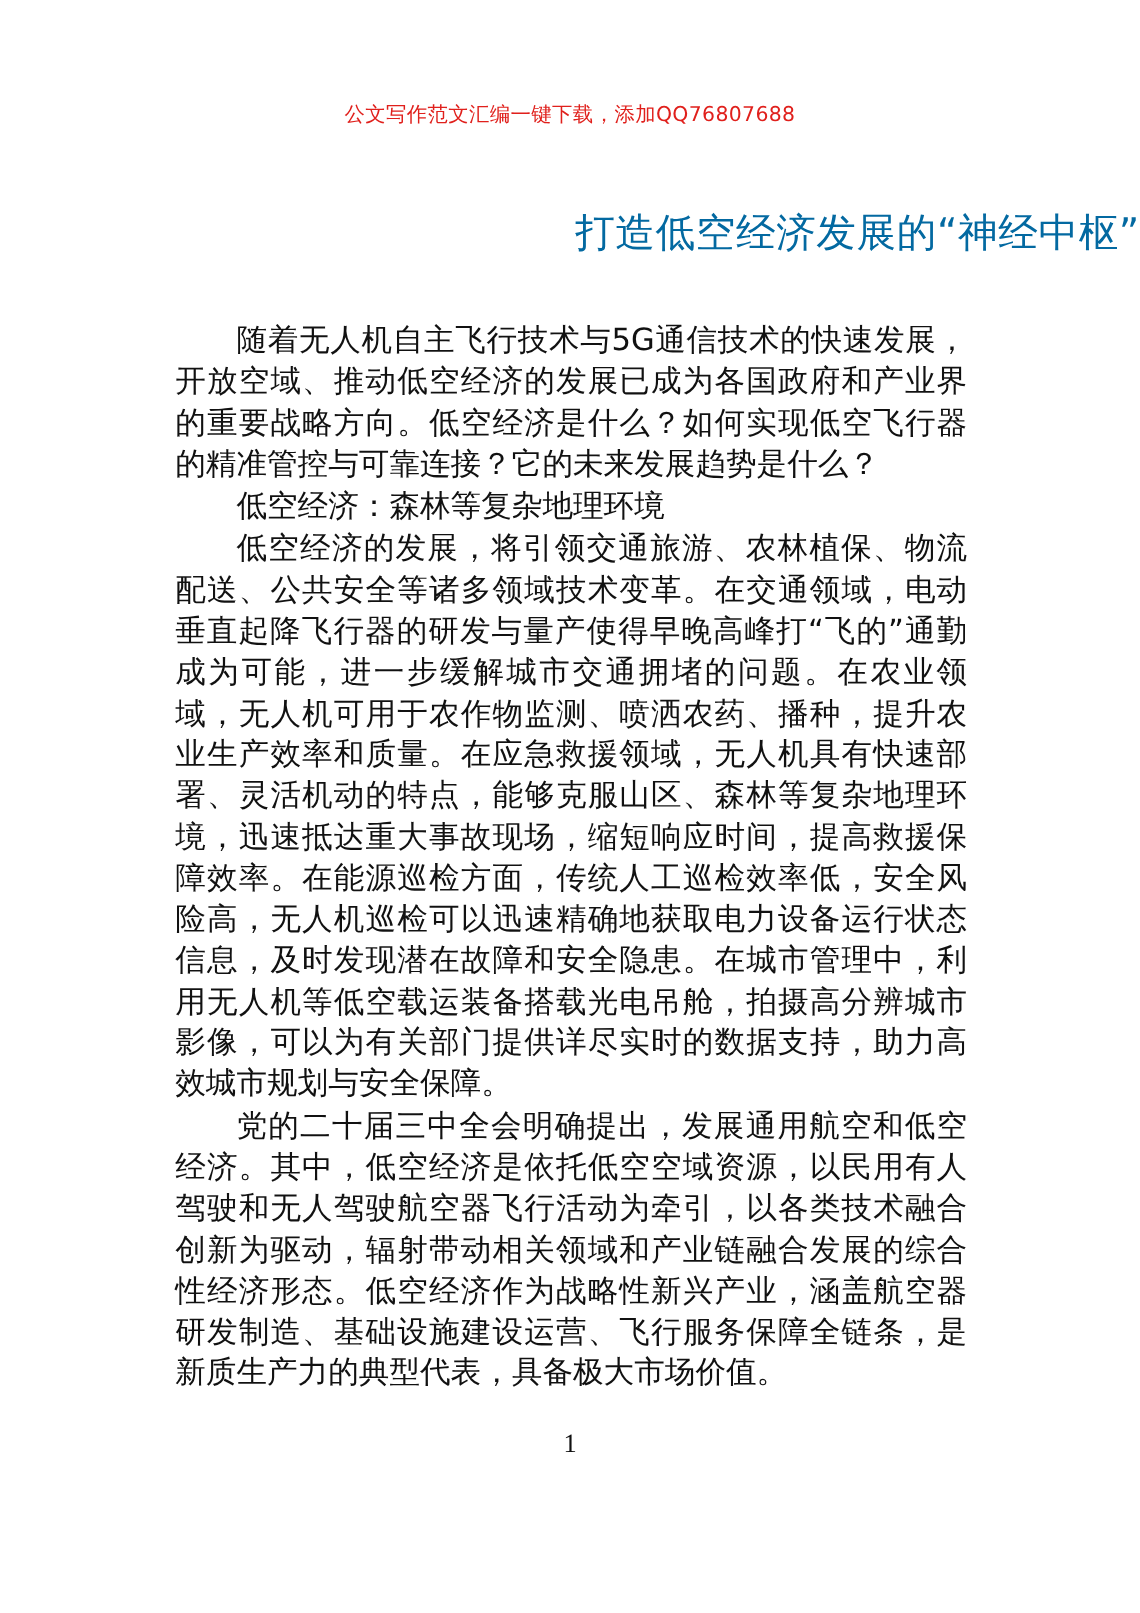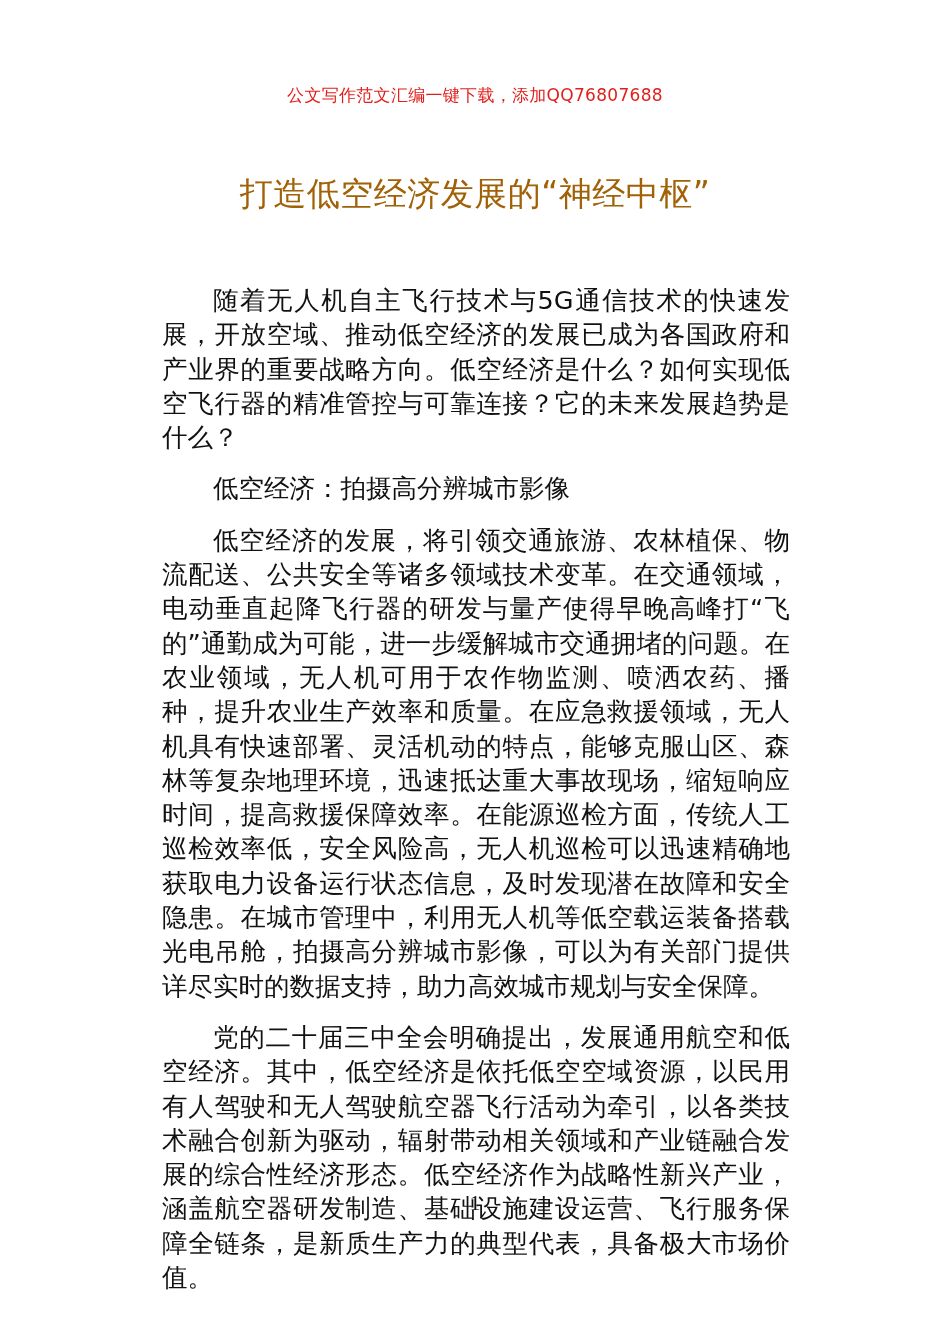--- a/index.html
+++ b/index.html
@@ -3,40 +3,40 @@
 <meta charset="utf-8">
 <style>
   html, body { margin:0; padding:0; background:#ffffff; }
   body { width:950px; height:1344px; position:relative; overflow:hidden; }
   .page { position:absolute; left:0; top:0; width:950px; height:1344px; background:#fff; }
   .header-note {
     position:absolute; left:0; width:950px; top:84px; text-align:center;
     font-family:"DejaVu Sans", sans-serif; font-size:17px; color:#e0201c; letter-spacing:0.3px;
   }
   .title {
-    position:absolute; left:0; width:950px; top:172px; text-align:center;
-    font-family:"DejaVu Sans", sans-serif; font-size:33px; color:#a16207; letter-spacing:0.5px;
+    position:absolute; left:0; width:950px; top:172px; text-align:right;
+    font-family:"DejaVu Sans", sans-serif; font-size:33px; color:#0369a1; letter-spacing:0.5px;
   }
   .body {
     position:absolute; left:145px; top:266px; width:662px;
     font-family:"DejaVu Sans", sans-serif; font-size:25.5px; line-height:34.3px; color:#111;
     text-align:justify; text-justify:inter-character;
   }
-  .body p { margin:17px; text-indent:2em; }
+  .body p { margin:1px; text-indent:2em; }
   .page-number {
     position:absolute; left:0; width:950px; top:1190px; text-align:center;
     font-family:"Liberation Serif", serif; font-size:22px; color:#111;
   }
 </style>
 </head>
 <body>
 
 <div class="page">
   <div class="header-note">公文写作范文汇编一键下载，添加QQ76807688</div>
   <div class="title">打造低空经济发展的“神经中枢”</div>
   <div class="body">
     <p>随着无人机自主飞行技术与5G通信技术的快速发展，开放空域、推动低空经济的发展已成为各国政府和产业界的重要战略方向。低空经济是什么？如何实现低空飞行器的精准管控与可靠连接？它的未来发展趋势是什么？</p>
-    <p>低空经济：拍摄高分辨城市影像</p>
+    <p>低空经济：森林等复杂地理环境</p>
     <p>低空经济的发展，将引领交通旅游、农林植保、物流配送、公共安全等诸多领域技术变革。在交通领域，电动垂直起降飞行器的研发与量产使得早晚高峰打“飞的”通勤成为可能，进一步缓解城市交通拥堵的问题。在农业领域，无人机可用于农作物监测、喷洒农药、播种，提升农业生产效率和质量。在应急救援领域，无人机具有快速部署、灵活机动的特点，能够克服山区、森林等复杂地理环境，迅速抵达重大事故现场，缩短响应时间，提高救援保障效率。在能源巡检方面，传统人工巡检效率低，安全风险高，无人机巡检可以迅速精确地获取电力设备运行状态信息，及时发现潜在故障和安全隐患。在城市管理中，利用无人机等低空载运装备搭载光电吊舱，拍摄高分辨城市影像，可以为有关部门提供详尽实时的数据支持，助力高效城市规划与安全保障。</p>
     <p>党的二十届三中全会明确提出，发展通用航空和低空经济。其中，低空经济是依托低空空域资源，以民用有人驾驶和无人驾驶航空器飞行活动为牵引，以各类技术融合创新为驱动，辐射带动相关领域和产业链融合发展的综合性经济形态。低空经济作为战略性新兴产业，涵盖航空器研发制造、基础设施建设运营、飞行服务保障全链条，是新质生产力的典型代表，具备极大市场价值。</p>
   </div>
   <div class="page-number">1</div>
 </div>
 
 </body></html>

